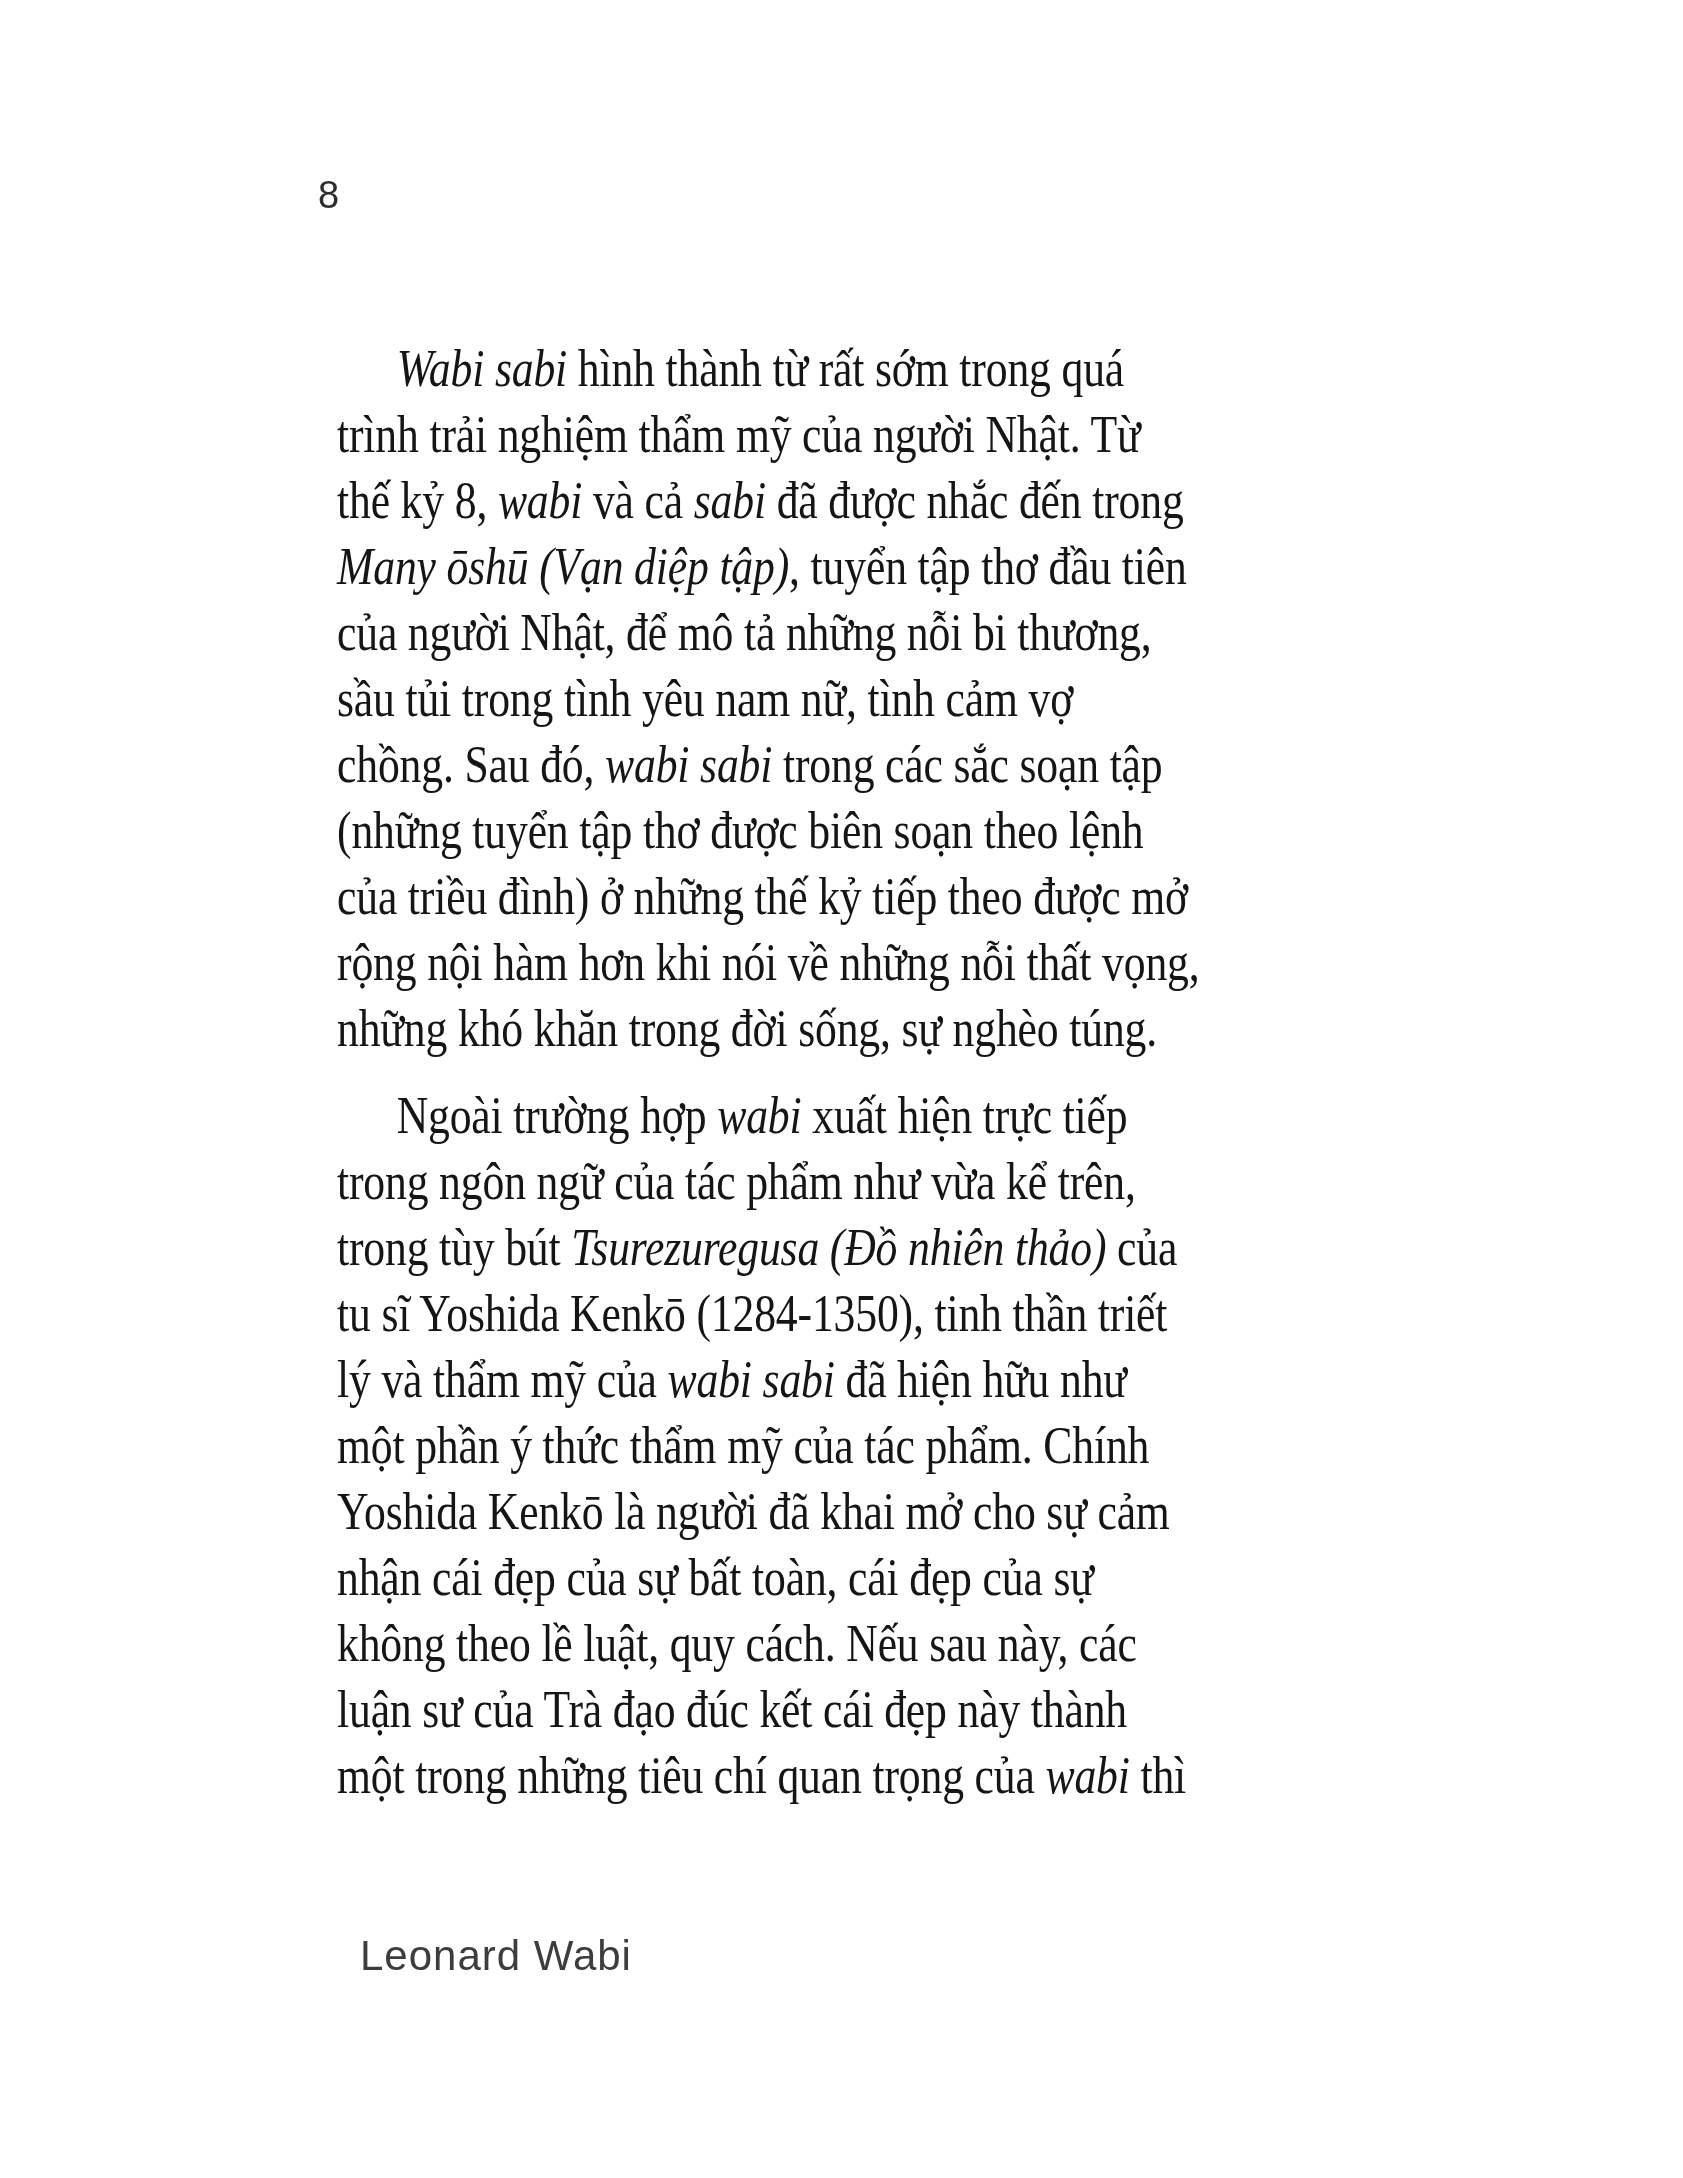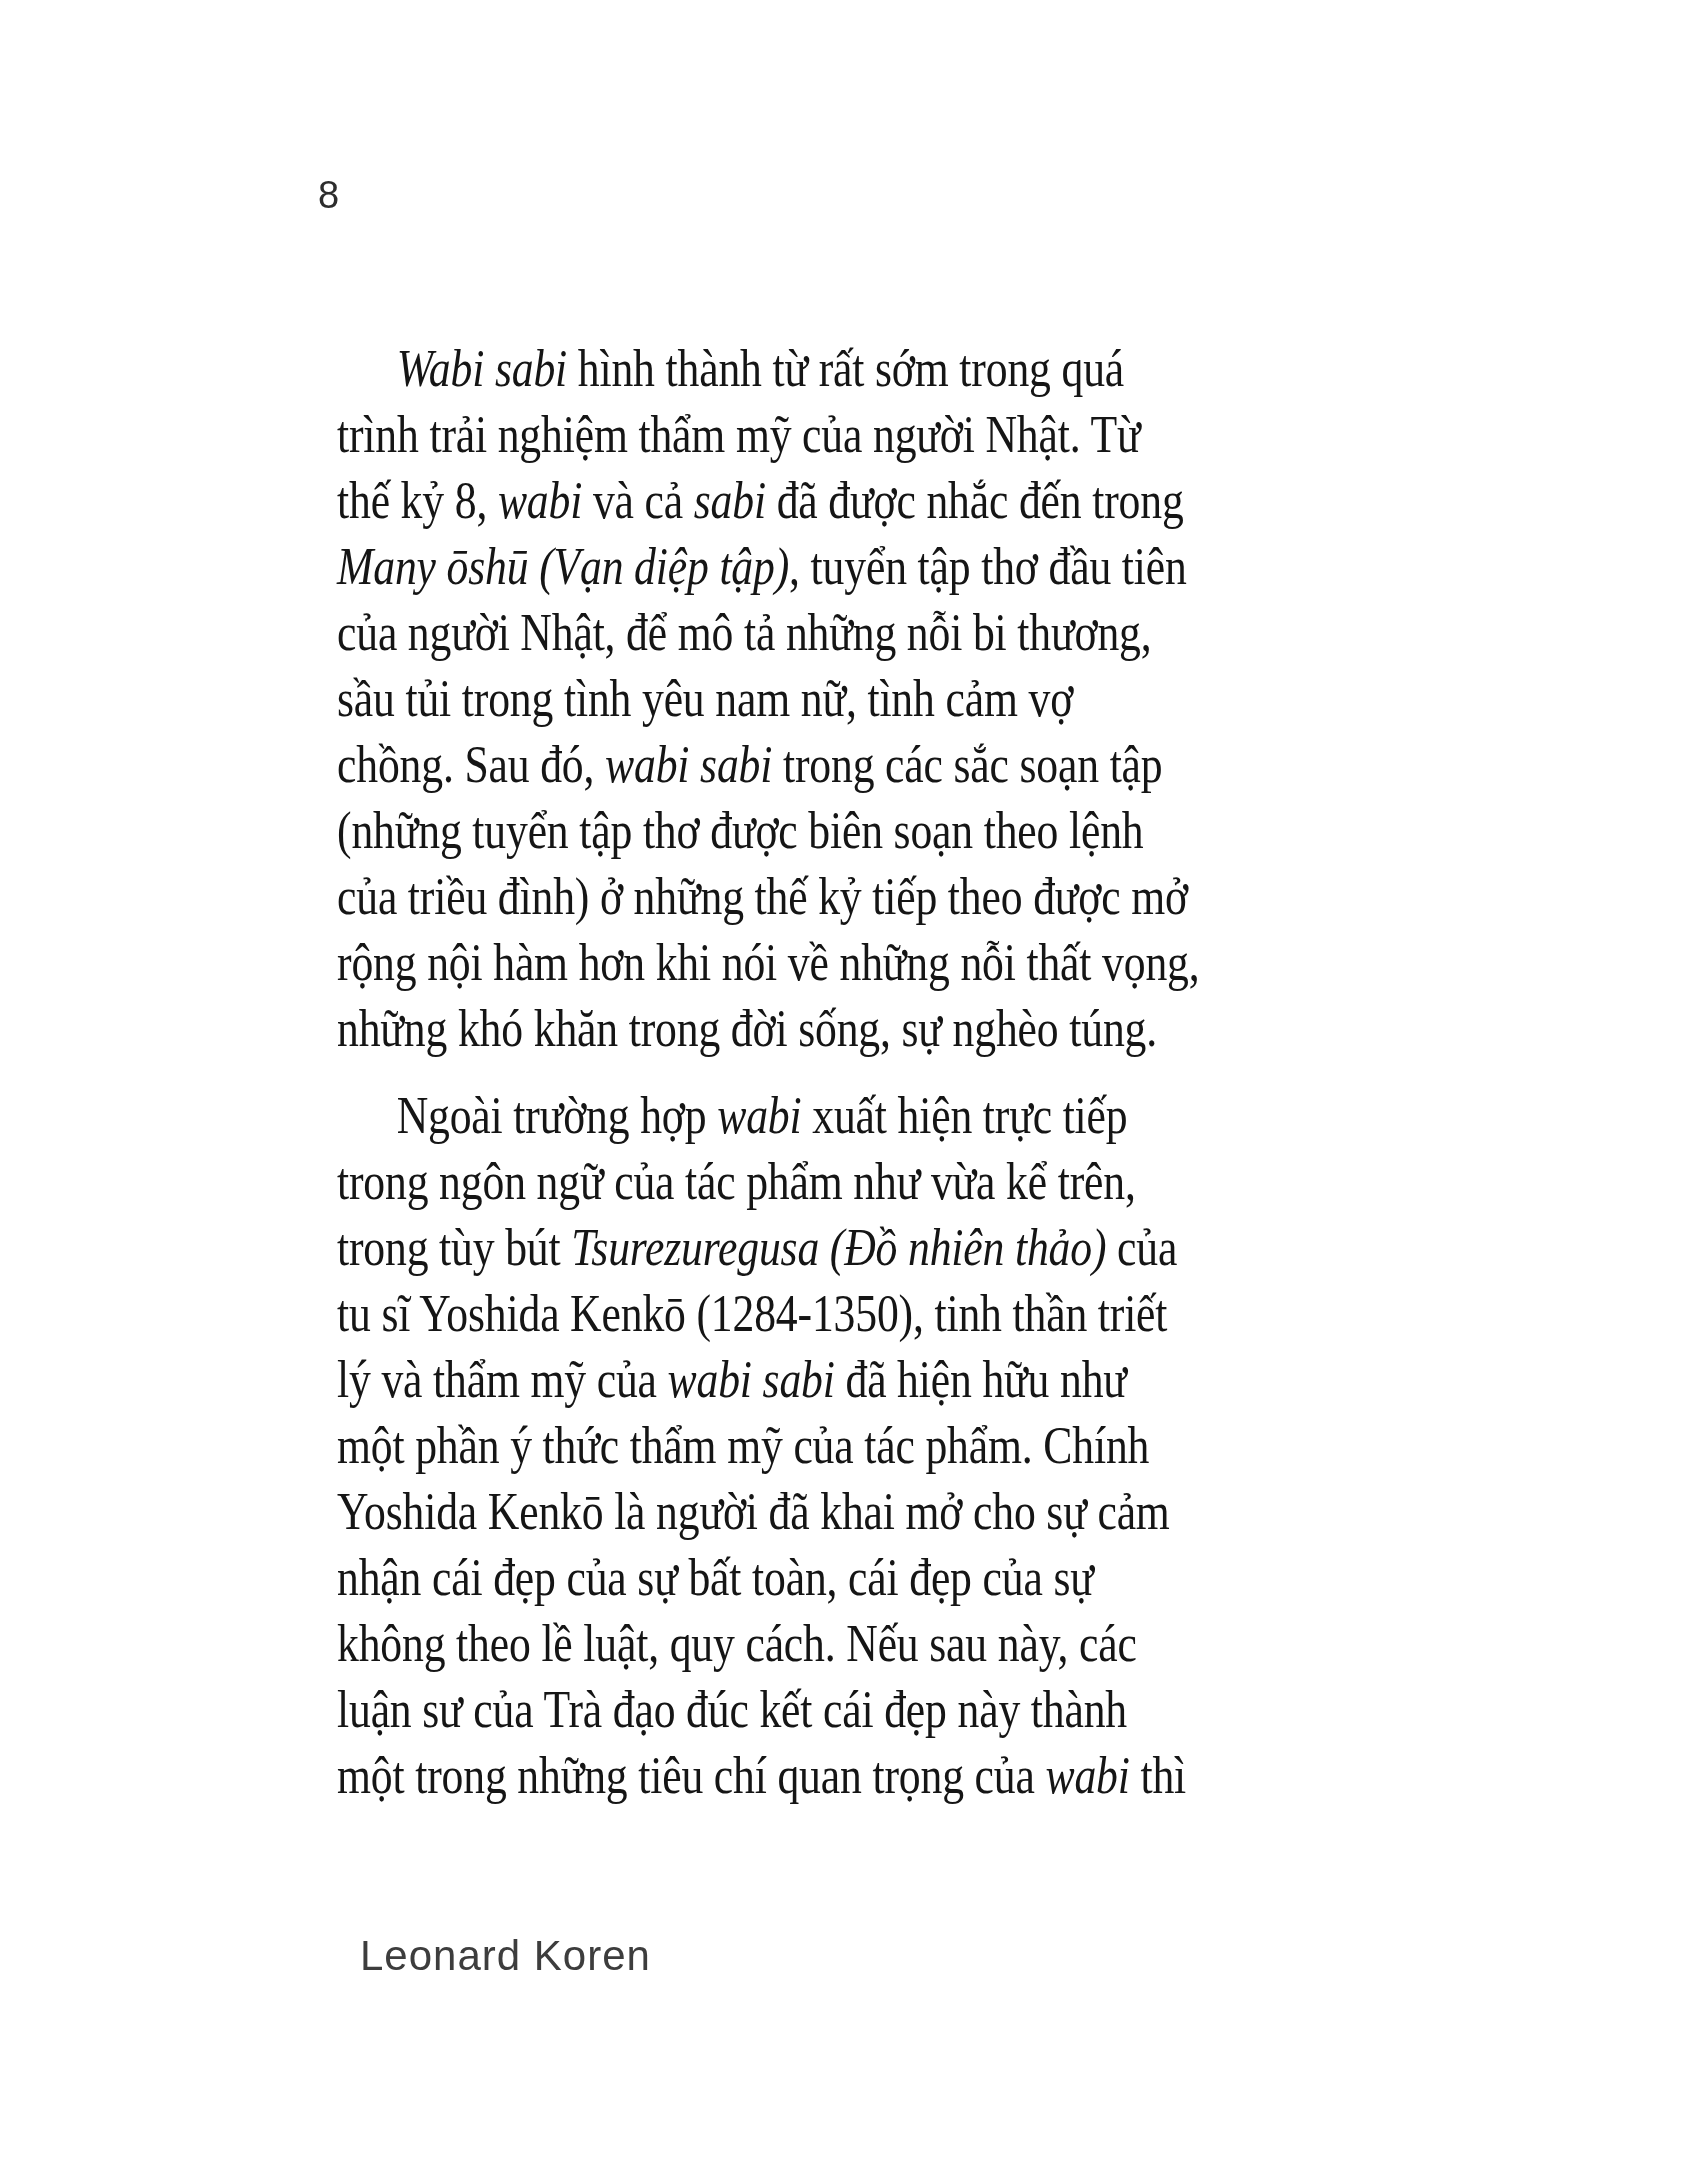--- a/index.html
+++ b/index.html
@@ -92,15 +92,15 @@
         <div class="text-line"><span class="seg-regular">lý và thẩm mỹ của </span><span class="seg-italic">wabi sabi</span><span class="seg-regular"> đã hiện hữu như</span></div>
         <div class="text-line"><span class="seg-regular">một phần ý thức thẩm mỹ của tác phẩm. Chính</span></div>
         <div class="text-line"><span class="seg-regular">Yoshida Kenkō là người đã khai mở cho sự cảm</span></div>
         <div class="text-line"><span class="seg-regular">nhận cái đẹp của sự bất toàn, cái đẹp của sự</span></div>
         <div class="text-line"><span class="seg-regular">không theo lề luật, quy cách. Nếu sau này, các</span></div>
         <div class="text-line"><span class="seg-regular">luận sư của Trà đạo đúc kết cái đẹp này thành</span></div>
         <div class="text-line"><span class="seg-regular">một trong những tiêu chí quan trọng của </span><span class="seg-italic">wabi</span><span class="seg-regular"> thì</span></div>
       </div>
     </div>
 
-  <div class="footer-author">Leonard Koren</div>
+  <div class="footer-author">Leonard Wabi</div>
 </div>
 
 
 </body></html>

